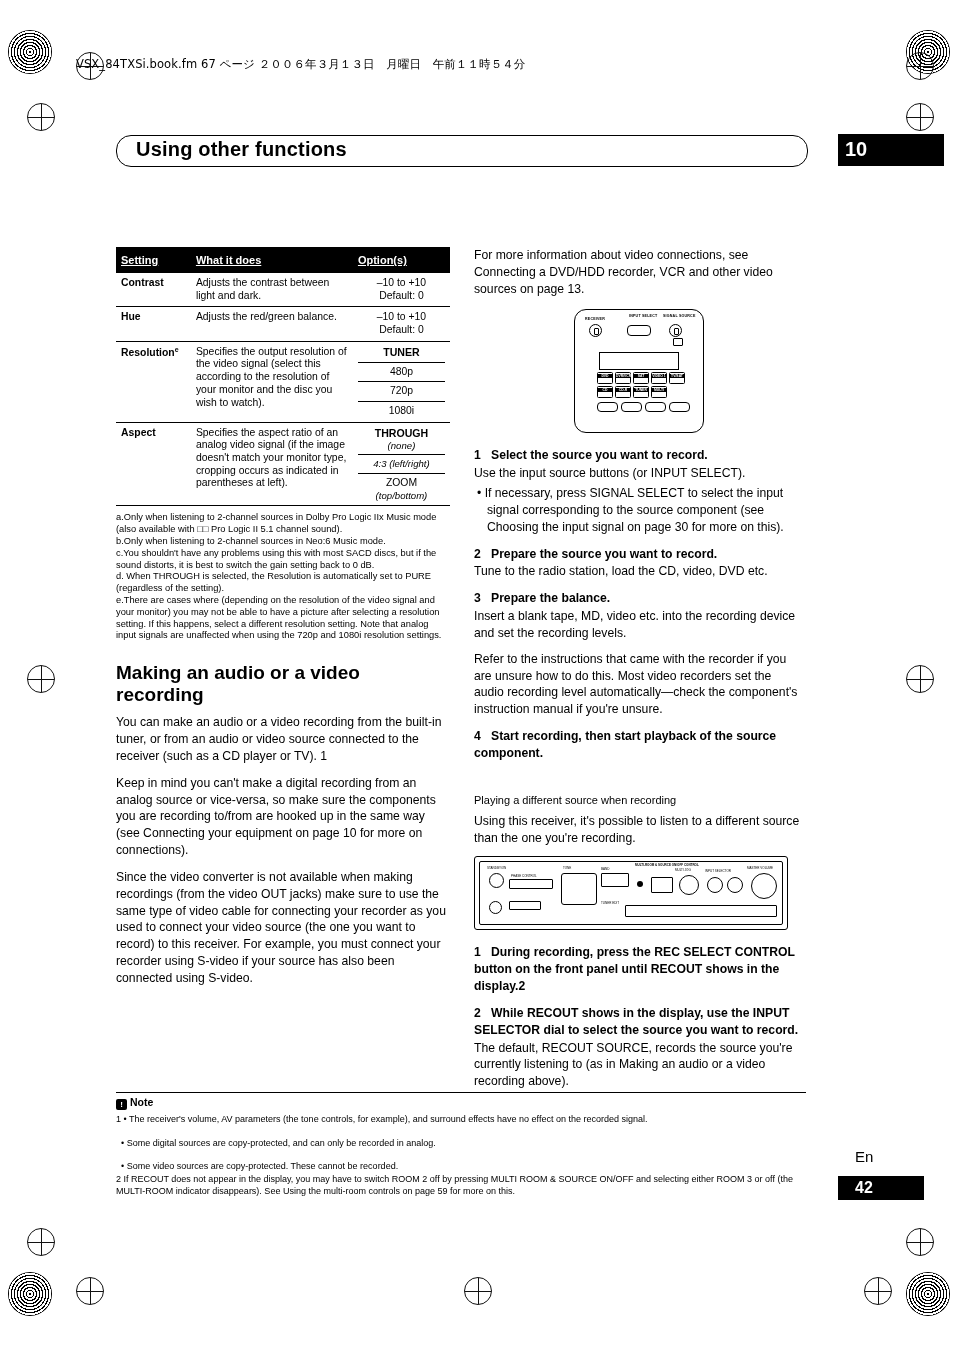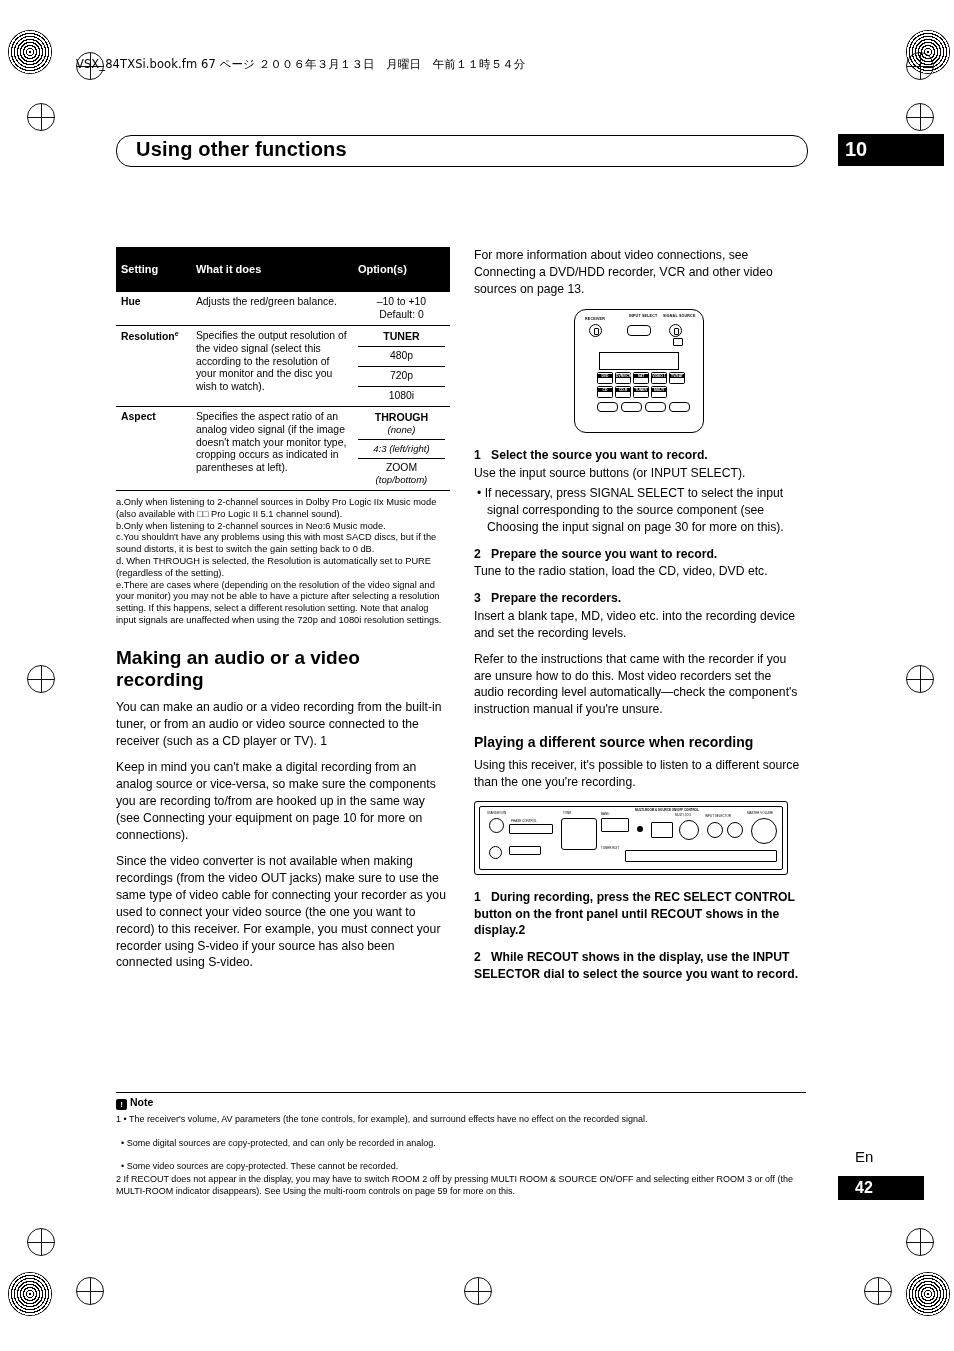--- a/index.html
+++ b/index.html
@@ -29,36 +29,36 @@
   .chap-box{position:absolute;left:838px;top:134px;width:106px;height:32px;background:#000;}
   .chap-num{position:absolute;left:845px;top:138px;color:#fff;font-size:20px;font-weight:bold;}
 
   
   .colL{position:absolute;left:116px;top:247px;width:334px;}
   .colR{position:absolute;left:474px;top:247px;width:330px;}
 
   
   table.settings{border-collapse:collapse;width:334px;font-size:10.4px;}
   table.settings th{background:#000;color:#fff;text-align:left;font-size:11px;
-      padding:16px 5px;font-weight:bold;}
+      padding:7px 5px;font-weight:bold;text-decoration:underline;}
   table.settings td{vertical-align:top;padding:4px 5px;line-height:1.22;}
   .rowtop td{border-top:1px solid #000;margin-left:41px;}
   .cell-name{width:66px;font-weight:bold;font-size:10.4px;}
   .cell-desc{width:166px;}
   .cell-opt{width:92px;text-align:center;}
   .opt-main{font-weight:bold;font-size:10.6px;}
   .opt-sub{font-size:9.6px;font-style:italic;}
   .opt-div{border-top:1px solid #000;margin-top:3px;padding-top:3px;}
   .thinline{border-top:1px solid #000;}
   sup{font-size:7px;vertical-align:super;}
 
   .footnotes{font-size:9.3px;line-height:1.27;margin-top:6px;width:334px;}
 
   h2.sect{font-size:19px;font-weight:bold;margin:20px 0 8px 0;letter-spacing:0;}
-  h3.sub{font-size:14px;font-weight:bold;margin:16px 0 7px 0;}
+  h3.sub{font-size:11px;font-weight:normal;margin:32px 0 7px 0;}
   p.body{font-size:12.2px;line-height:1.38;margin:0 0 10px 0;}
   p.body.tight{margin-bottom:7px;}
   .steps{font-size:12.2px;line-height:1.38;}
   .step-head{font-weight:bold;margin-top:10px;display:block;}
   .step-head .num{display:inline-block;width:17px;font-weight:bold;}
   .step-body{margin:1px 0 0 0;}
   .bullet{margin:3px 0 0 13px;text-indent:-10px;}
 
   
   .remote{position:relative;width:128px;height:122px;margin:12px auto 14px auto;
@@ -131,20 +131,28 @@
 
     <table class="settings">
       <thead>
         <tr>
           <th class="cell-name">Setting</th>
           <th class="cell-desc">What it does</th>
           <th class="cell-opt">Option(s)</th>
         </tr>
       </thead>
       <tbody>
+        <tr>
+          <td class="cell-name">Contrast</td>
+          <td class="cell-desc">Adjusts the contrast between light and dark.</td>
+          <td class="cell-opt">
+            <div>–10 to +10</div>
+            <div>Default: 0</div>
+          </td>
+        </tr>
         <tr class="rowtop">
           <td class="cell-name">Hue</td>
           <td class="cell-desc">Adjusts the red/green balance.</td>
           <td class="cell-opt">
             <div>–10 to +10</div>
             <div>Default: 0</div>
           </td>
         </tr>
         <tr class="rowtop">
           <td class="cell-name">
@@ -246,25 +254,28 @@
       </span>
       <p class="step-body">Use the input source buttons (or INPUT SELECT).</p>
       <p class="bullet">• <span>If necessary, press SIGNAL SELECT to select the input signal corresponding to the source component (see Choosing the input signal on page 30 for more on this).</span></p>
 
       <span class="step-head">
         <span class="num">2</span><span>Prepare the source you want to record.</span>
       </span>
       <p class="step-body">Tune to the radio station, load the CD, video, DVD etc.</p>
 
       <span class="step-head">
-        <span class="num">3</span><span>Prepare the recorders.</span>
+        <span class="num">3</span><span>Prepare the balance.</span>
       </span>
       <p class="step-body">Insert a blank tape, MD, video etc. into the recording device and set the recording levels.</p>
       <p class="step-body" style="margin-top:9px;">Refer to the instructions that came with the recorder if you are unsure how to do this. Most video recorders set the audio recording level automatically—check the component's instruction manual if you're unsure.</p>
 
+      <span class="step-head">
+        <span class="num">4</span><span>Start recording, then start playback of the source component.</span>
+      </span>
     </div>
 
     <h3 class="sub">Playing a different source when recording</h3>
     <p class="body tight">Using this receiver, it's possible to listen to a different source than the one you're recording.</p>
 
     <div class="panel">
       <div class="inner"></div>
       <div class="ptxt sm" style="left:12px;top:9px;">STANDBY/ON</div>
       <div class="pk" style="left:14px;top:16px;width:13px;height:13px;"></div>
       <div class="pk" style="left:14px;top:44px;width:11px;height:11px;"></div>
@@ -289,20 +300,21 @@
       <div class="prect" style="left:150px;top:48px;width:150px;height:10px;border:0.8px solid #000;"></div>
     </div>
 
     <div class="steps">
       <span class="step-head">
         <span class="num">1</span><span>During recording, press the REC SELECT CONTROL button on the front panel until RECOUT shows in the display.2</span>
       </span>
       <span class="step-head">
         <span class="num">2</span><span>While RECOUT shows in the display, use the INPUT SELECTOR dial to select the source you want to record.</span>
       </span>
+      <p class="step-body">The default, RECOUT SOURCE, records the source you're currently listening to (as in Making an audio or a video recording above).</p>
     </div>
   </div>
 
   <div class="noteline"></div>
   <div class="notebox">
     <div class="notehdr">
       <span class="noteicon">!</span><span>Note</span>
     </div>
     <div class="notebody">
       <div>1  •  The receiver's volume, AV parameters (the tone controls, for example), and surround effects have no effect on the recorded signal.</div>

